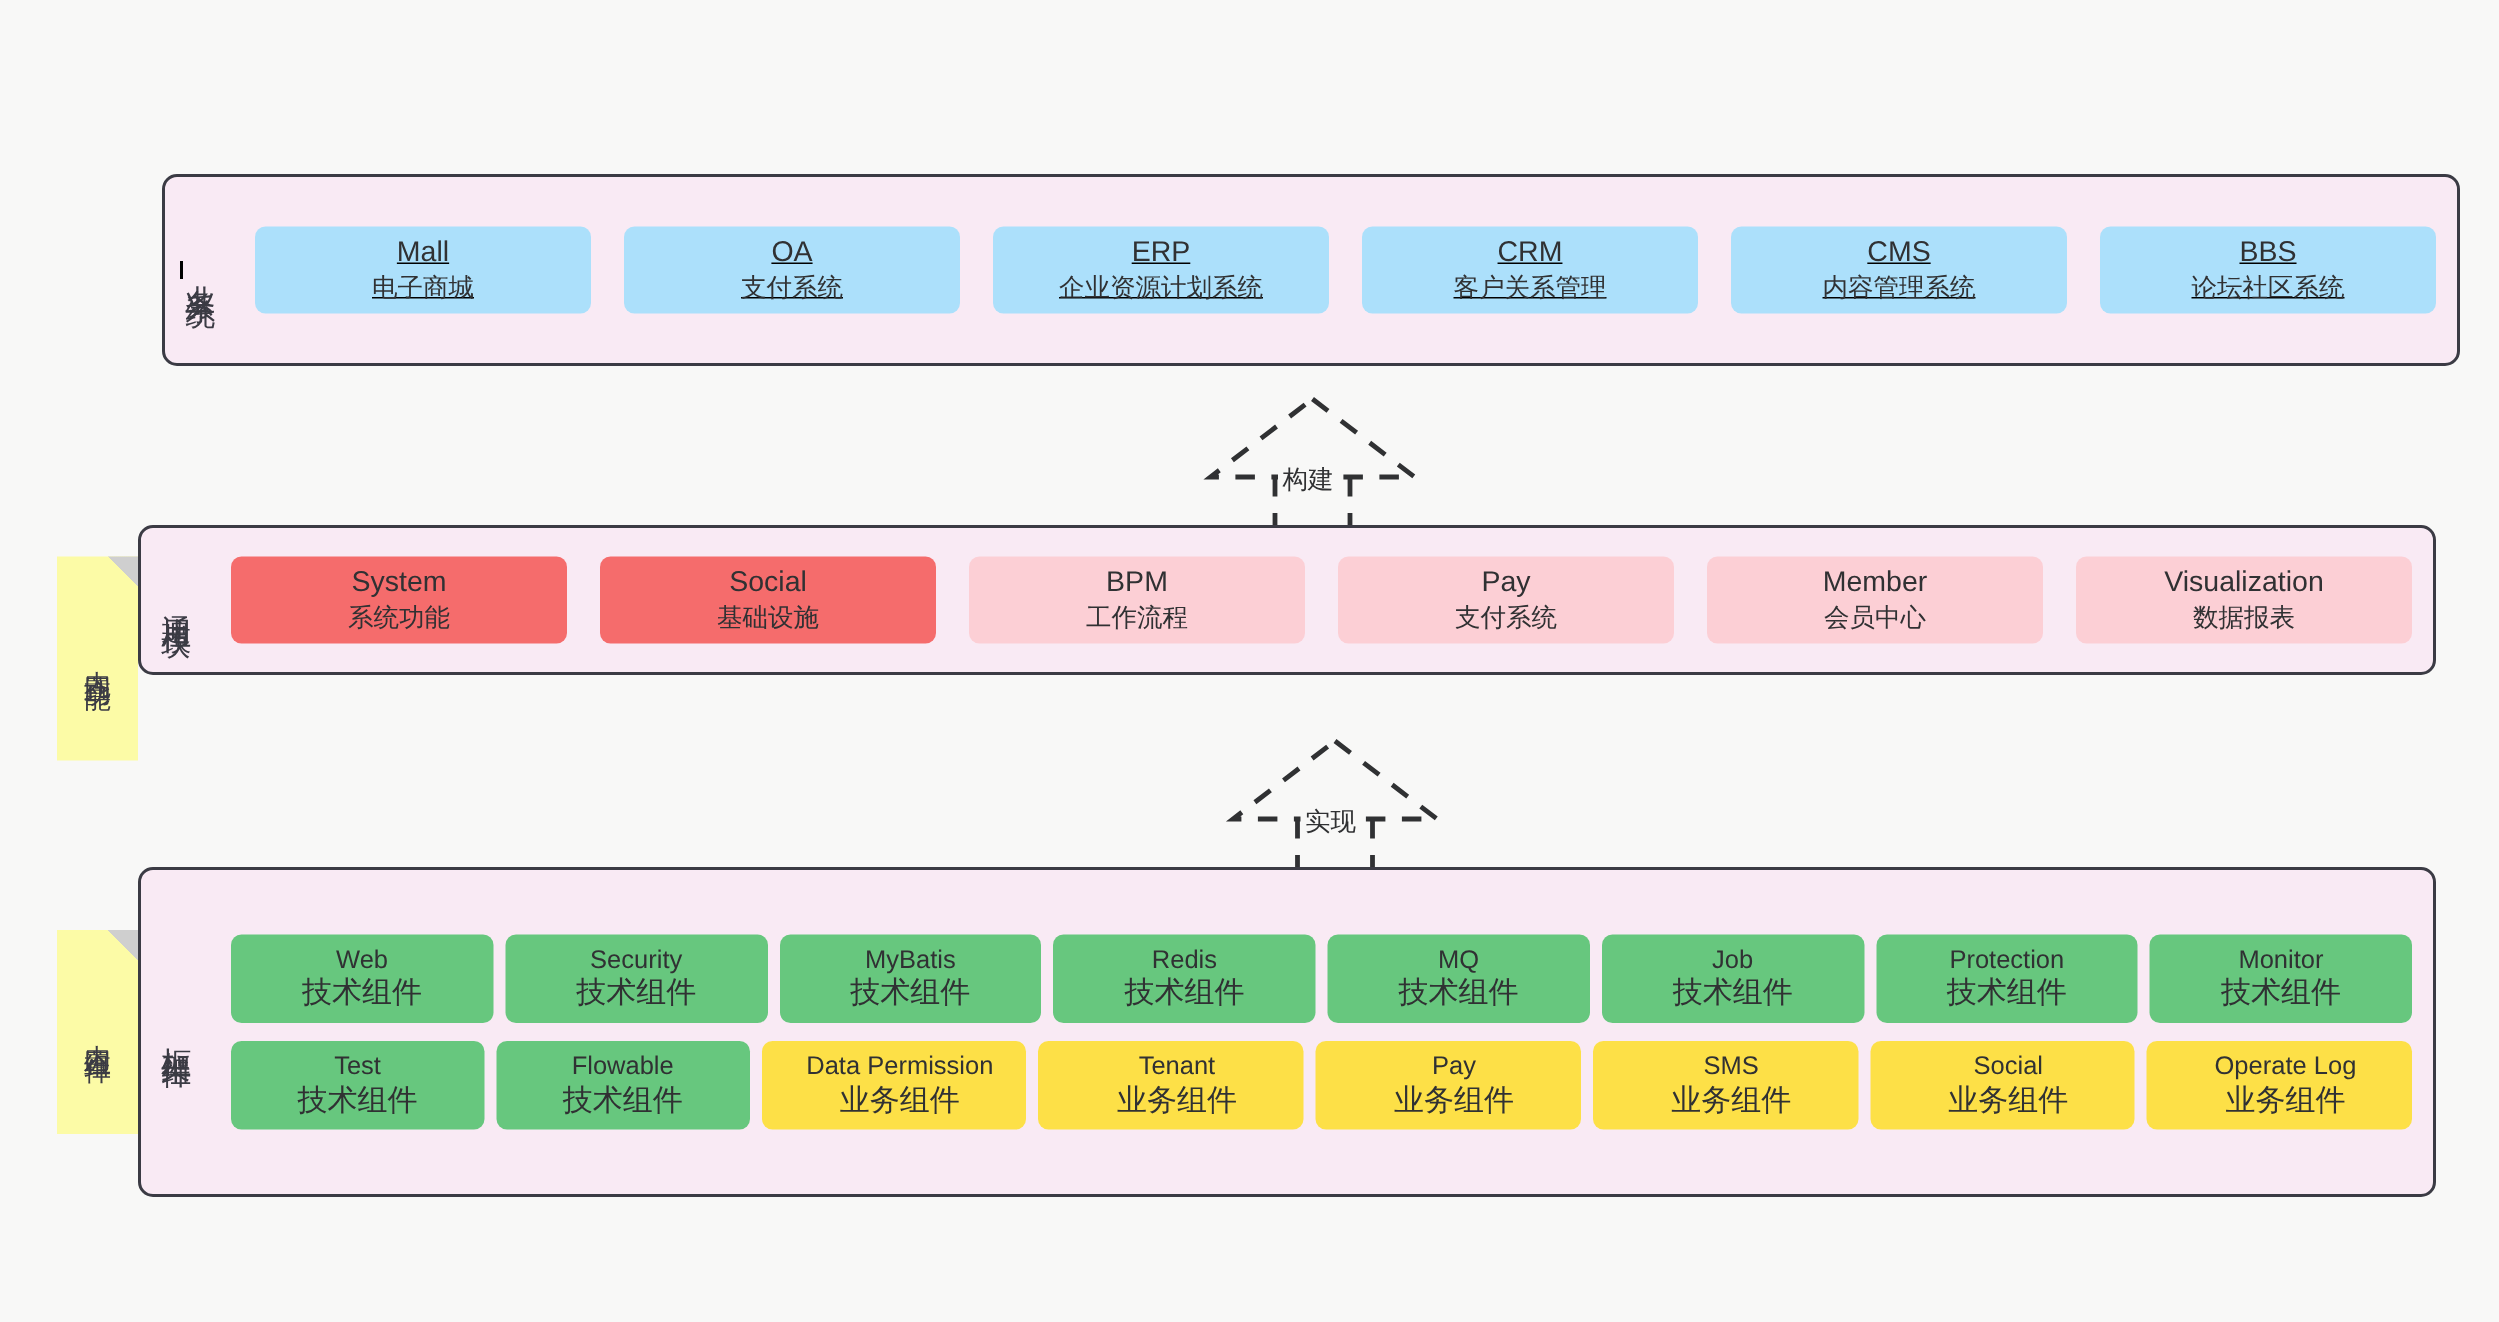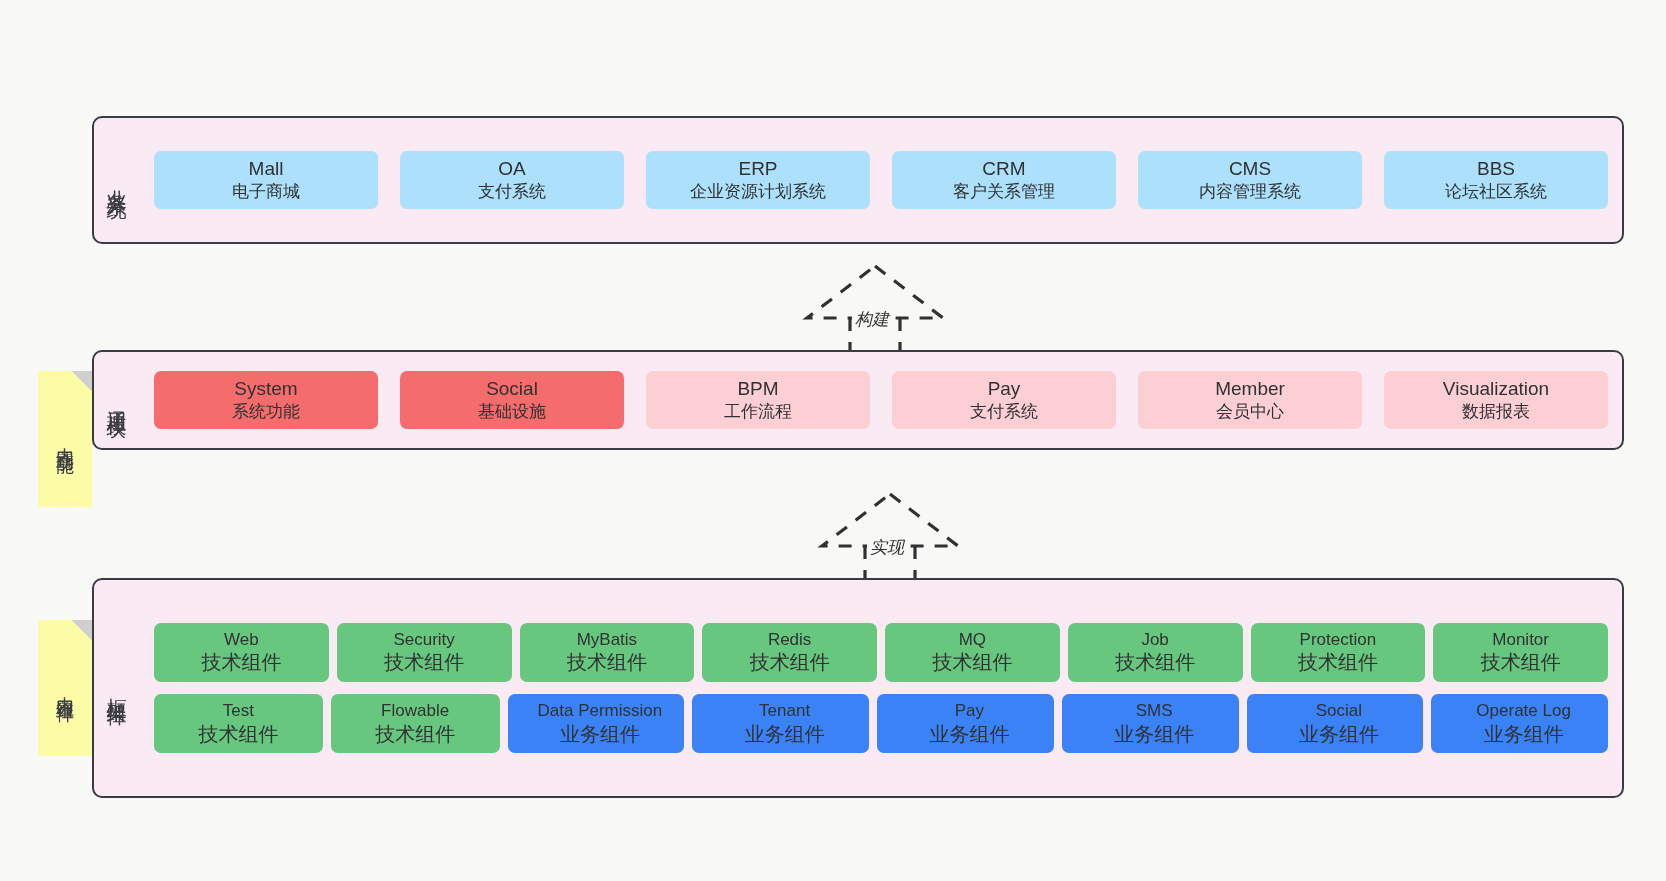--- a/index.html
+++ b/index.html
@@ -83,21 +83,21 @@
   .card .en { font-size: 19px; }
   .card .cn { font-size: 17px; }
 
   .card.small .en { font-size: 17px; }
   .card.small .cn { font-size: 20px; }
 
   .c-blue       { background: #ace0fb; }
   .c-red        { background: #f56c6c; }
   .c-pink       { background: #fccfd5; }
   .c-green      { background: #67c77e; }
-  .c-greenlight { background: #3b82f6; padding-left: 12px; }
+  .c-greenlight { background: #fde047; padding-left: 12px; }
 
   
   .note {
     position: absolute;
     background: #fcfba6;
     width: 54px;
     display: flex;
     align-items: center;
     justify-content: center;
     font-size: 18px;
@@ -112,38 +112,38 @@
     content: "";
     position: absolute;
     top: 0;
     right: 0;
     width: 20px;
     height: 20px;
     background: linear-gradient(225deg, #cfcfcf 0 50%, transparent 50.5% 100%);
   }
 
   
-  .arrow { position: absolute; font-style: italic; }
+  .arrow { position: absolute; }
   .arrow svg { display: block; overflow: visible; }
   .arrow-label {
     position: absolute;
     font-size: 17px;
     color: #303133;
     background: #f8f8f7;
     padding: 0 3px;
     white-space: nowrap;
     user-select: none;
   }
 </style>
 </head>
 <body>
 
 <div class="canvas">
 
-  <div class="layer" style="left:92px; top:116px; width:1532px; height:128px;">
+  <div class="layer" style="left:108px; top:116px; width:1532px; height:128px;text-decoration:underline;">
     <div class="layer-title">业务系统</div>
     <div class="layer-body">
       <div class="grid-rows">
         <div class="row">
           <div class="card c-blue">
             <span class="en">Mall</span>
             <span class="cn">电子商城</span>
           </div>
           <div class="card c-blue">
             <span class="en">OA</span>

